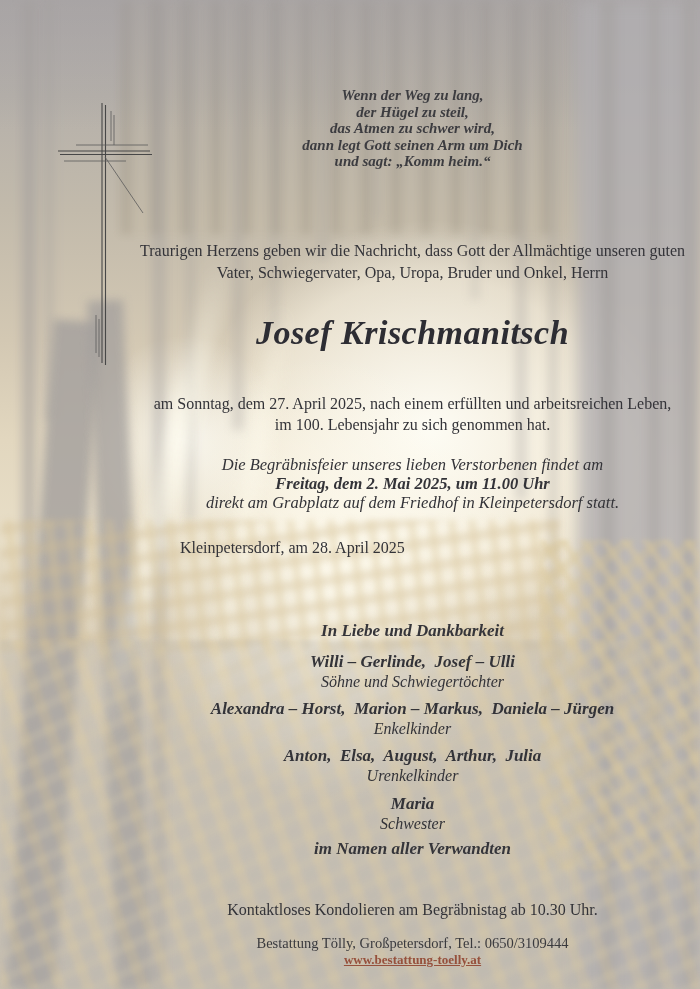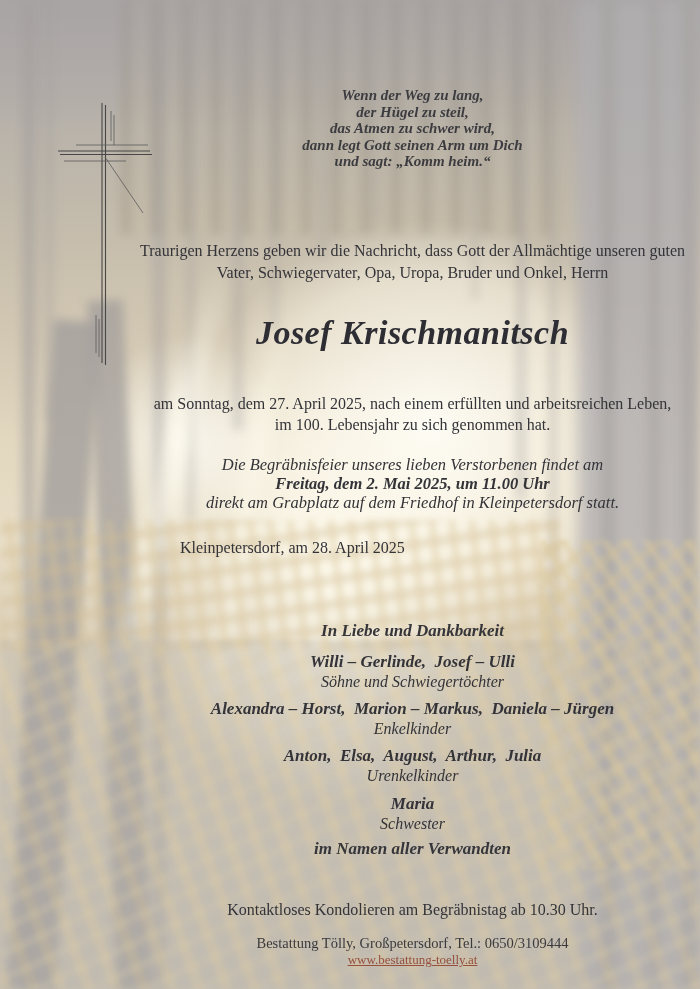--- a/index.html
+++ b/index.html
@@ -48,21 +48,21 @@
   .placedate{top:539px;font-size:16px;text-align:left;padding-left:60px;color:#333338;}
   .mintro{top:621px;font-size:17px;font-weight:bold;font-style:italic;}
   .group{font-style:italic;color:#333338;}
   .group .names{font-size:17px;font-weight:bold;line-height:19.5px;}
   .group .rel{font-size:16px;line-height:19px;}
   .g1{top:652px;} .g2{top:699px;} .g3{top:746px;} .g4{top:794px;}
   .closing{top:839px;font-size:17px;font-weight:bold;font-style:italic;}
   .kontakt{top:901px;font-size:16px;color:#333338;}
   .home{top:935px;font-size:14.5px;color:#3a3a3e;}
   .site{top:952px;font-size:13px;}
-  .site a{color:#96503c;text-decoration:underline;cursor:pointer;}
+  .site a{color:#96503c;text-decoration:underline;cursor:pointer;font-weight:bold;}
 </style>
 </head>
 <body>
 
 <div class="page">
 
   <div class="bg">
     <div class="base"></div>
     <div class="glow1"></div>
     <div class="glow2"></div>

